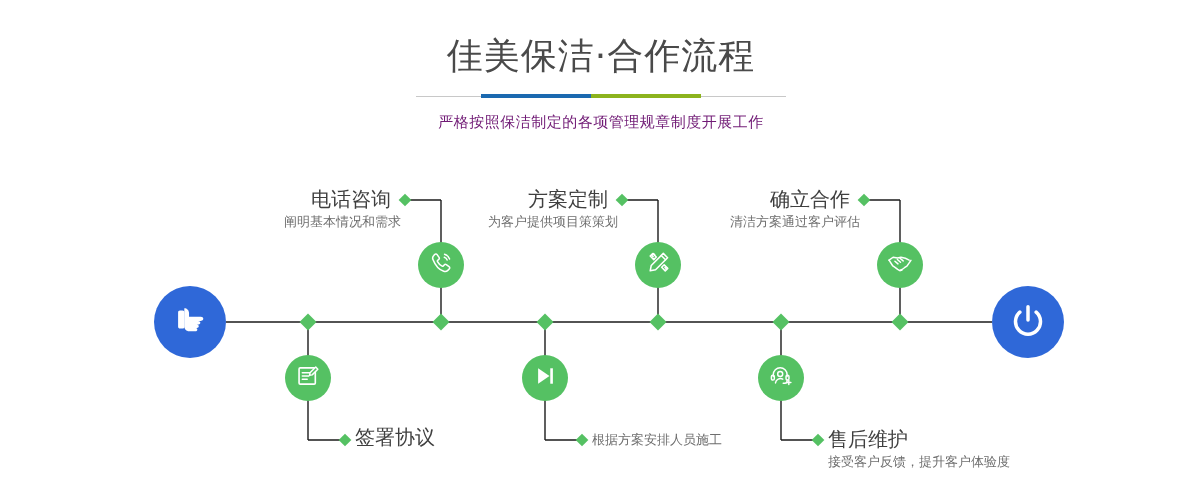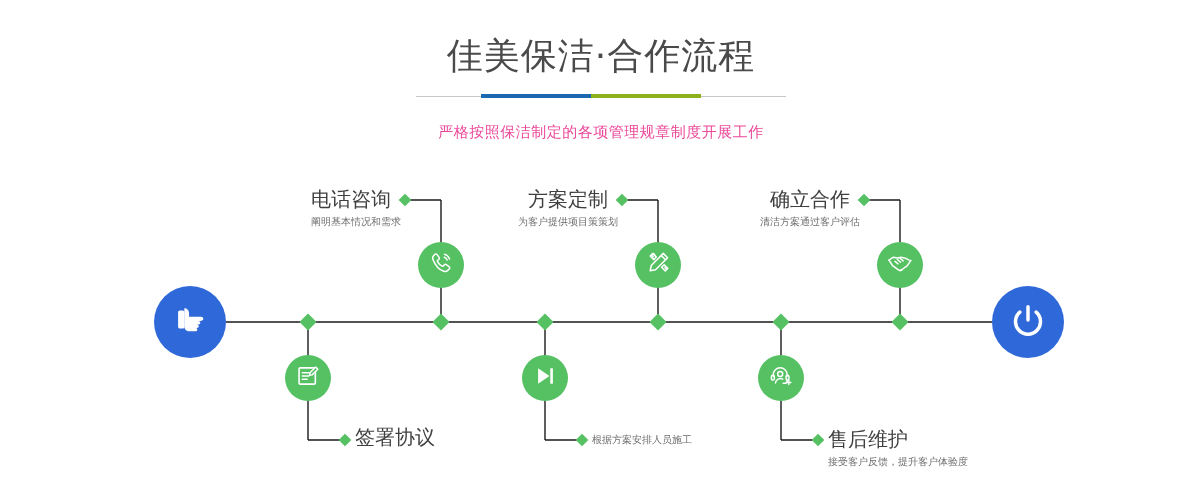--- a/index.html
+++ b/index.html
@@ -56,24 +56,24 @@
   }
   .divider-green {
     position: absolute;
     left: 175px;
     top: 2px;
     width: 110px;
     height: 4px;
     background: #8cb31d;
   }
   .page-subtitle {
-    margin-top: 20px;
+    margin-top: 10px;
     font-size: 15px;
     line-height: 20px;
-    color: #ec4899;
+    color: #701a75;
     letter-spacing: .5px;
   }
 
   
   .timeline-svg {
     position: absolute;
     left: 0;
     top: 0;
     width: 1202px;
     height: 502px;
@@ -109,21 +109,21 @@
   .label {
     position: absolute;
     white-space: nowrap;
   }
   .label .l-title {
     font-size: 20px;
     line-height: 22px;
     color: #3f3f3f;
   }
   .label .l-desc {
-    font-size: 10px;
+    font-size: 13px;
     line-height: 20px;
     color: #6e6e6e;
     margin-top: 2px;
   }
   .label.above { text-align: right; }
   .label.below { text-align: left; }
   .label.below .l-title { padding-left: 10px; }
   .label.below .l-desc  { padding-left: 10px; }
   .label.above .l-title { padding-right: 10px; }
 </style>

